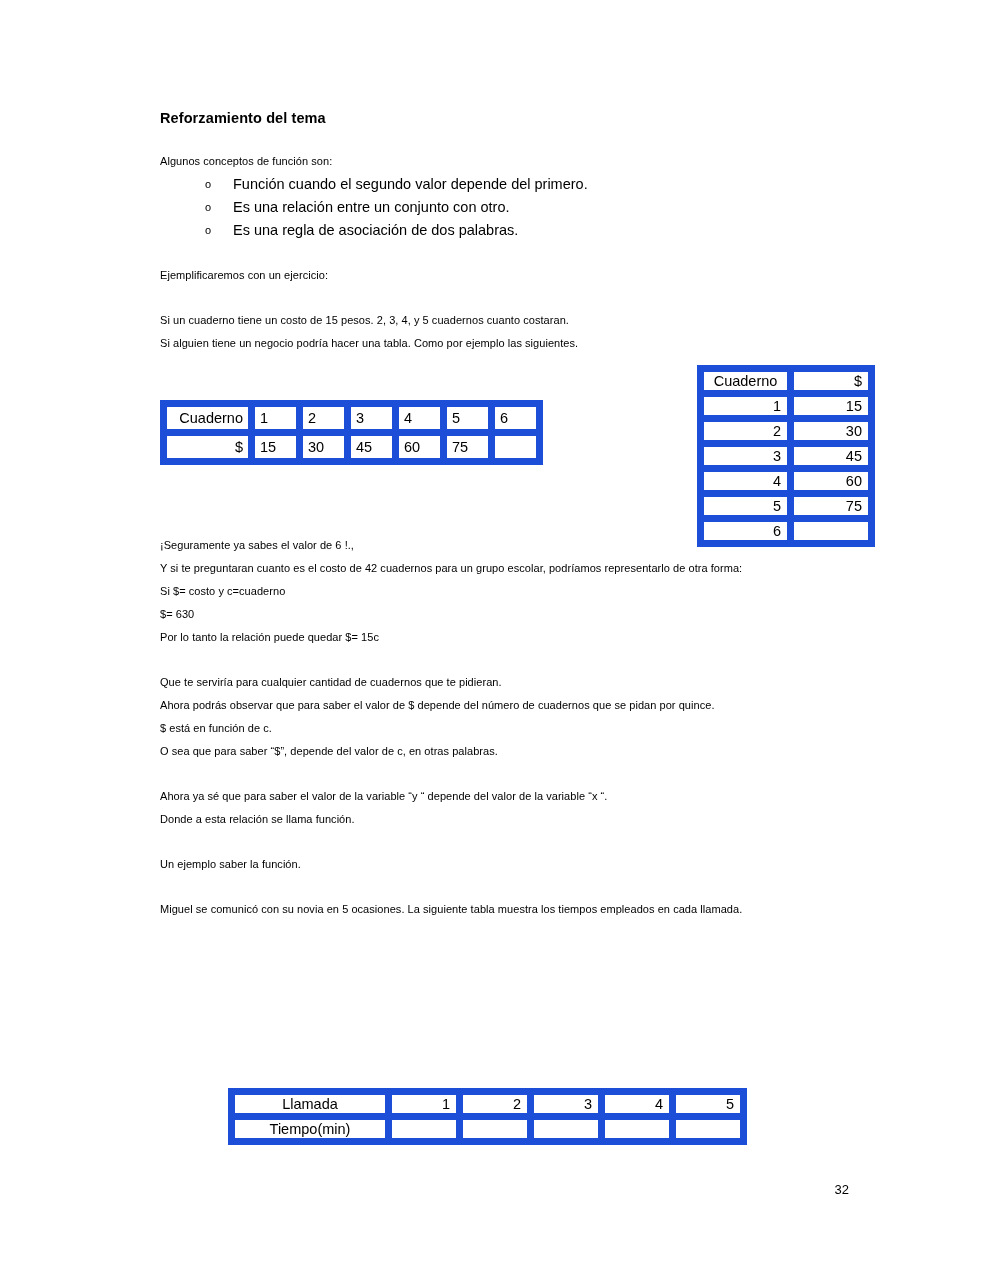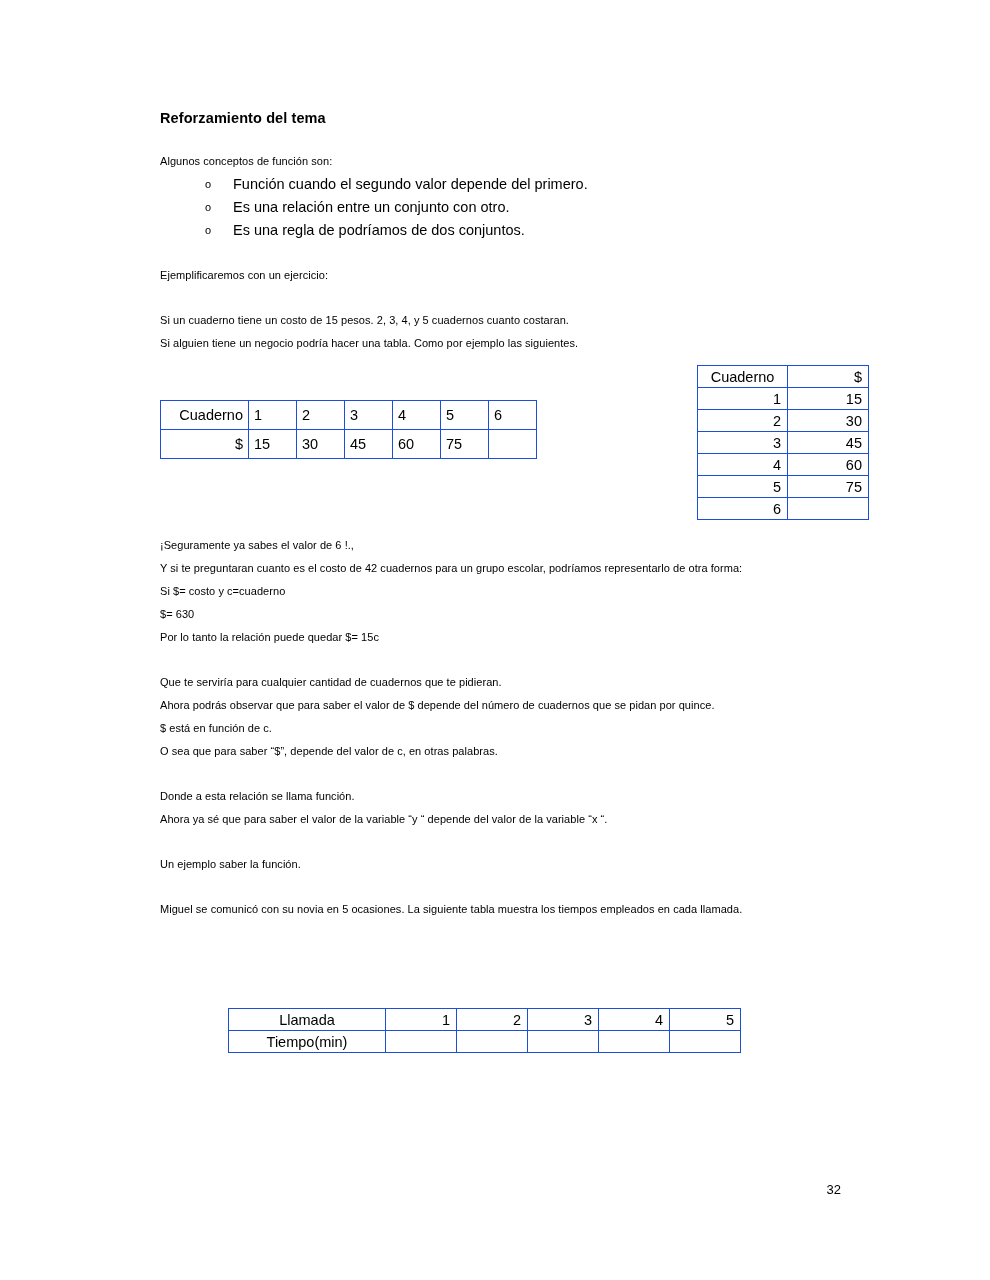--- a/index.html
+++ b/index.html
@@ -61,21 +61,21 @@
     line-height: 23px;
   }
 
   
   table.doc-table {
     border-collapse: collapse;
     font-size: 14.5px;
     table-layout: fixed;
   }
   table.doc-table td {
-    border: 1px solid #1d4ed8;
+    border: 7px solid #1d4ed8;
     padding: 2px 5px;
     height: 24px;
     box-sizing: border-box;
     white-space: nowrap;
   }
 
   
   #table-cuaderno-horizontal {
     position: absolute;
     left: 160px;
@@ -109,38 +109,38 @@
     text-align: center;
   }
   #table-cuaderno-vertical td.d-col {
     width: 81px;
   }
 
   
   #table-llamada {
     position: absolute;
     left: 228px;
-    top: 1008px;
+    top: 1088px;
   }
   #table-llamada td {
     height: 22px;
     padding: 1px 6px;
     text-align: right;
   }
   #table-llamada td.rowlabel {
     width: 157px;
     text-align: center;
   }
   #table-llamada td.cell {
     width: 71px;
   }
 
   .page-number {
     position: absolute;
-    left: 0;
+    left: 8px;
     top: 1182px;
     width: 841px;
     text-align: right;
     font-size: 13px;
   }
 </style>
 </head>
 <body>
 
 <div id="page">
@@ -157,21 +157,21 @@
       <li>
         <span class="marker">o</span>
         <span>Función cuando el segundo valor depende del primero.</span>
       </li>
       <li>
         <span class="marker">o</span>
         <span>Es una relación entre un conjunto con otro.</span>
       </li>
       <li>
         <span class="marker">o</span>
-        <span>Es una regla de podríamos de dos conjuntos.</span>
+        <span>Es una regla de asociación de dos palabras.</span>
       </li>
     </ul>
 
     <div class="gap-md"></div>
 
     <p class="para">Ejemplificaremos con un ejercicio:</p>
 
     <div class="gap-md"></div>
 
     <p class="para">Si un cuaderno tiene un costo de 15 pesos. 2, 3, 4, y 5 cuadernos cuanto costaran.</p>
@@ -187,22 +187,22 @@
 
     <div class="gap-md"></div>
 
     <p class="para">Que te serviría para cualquier cantidad de cuadernos que te pidieran.</p>
     <p class="para justify">Ahora podrás observar que para saber el valor de $ depende del número de cuadernos que se pidan por quince.</p>
     <p class="para">$ está en función de c.</p>
     <p class="para">O sea que para saber “$”, depende del valor de c, en otras palabras.</p>
 
     <div class="gap-md"></div>
 
+    <p class="para">Ahora ya sé que para saber el valor de la variable “y “ depende del valor de la variable “x “.</p>
     <p class="para">Donde a esta relación se llama función.</p>
-    <p class="para">Ahora ya sé que para saber el valor de la variable “y “ depende del valor de la variable “x “.</p>
 
     <div class="gap-md"></div>
 
     <p class="para">Un ejemplo saber la función.</p>
 
     <div class="gap-md"></div>
 
     <p class="para justify">Miguel se comunicó con su novia en 5 ocasiones. La siguiente tabla muestra los tiempos empleados en cada llamada.</p>
 
   </div>

